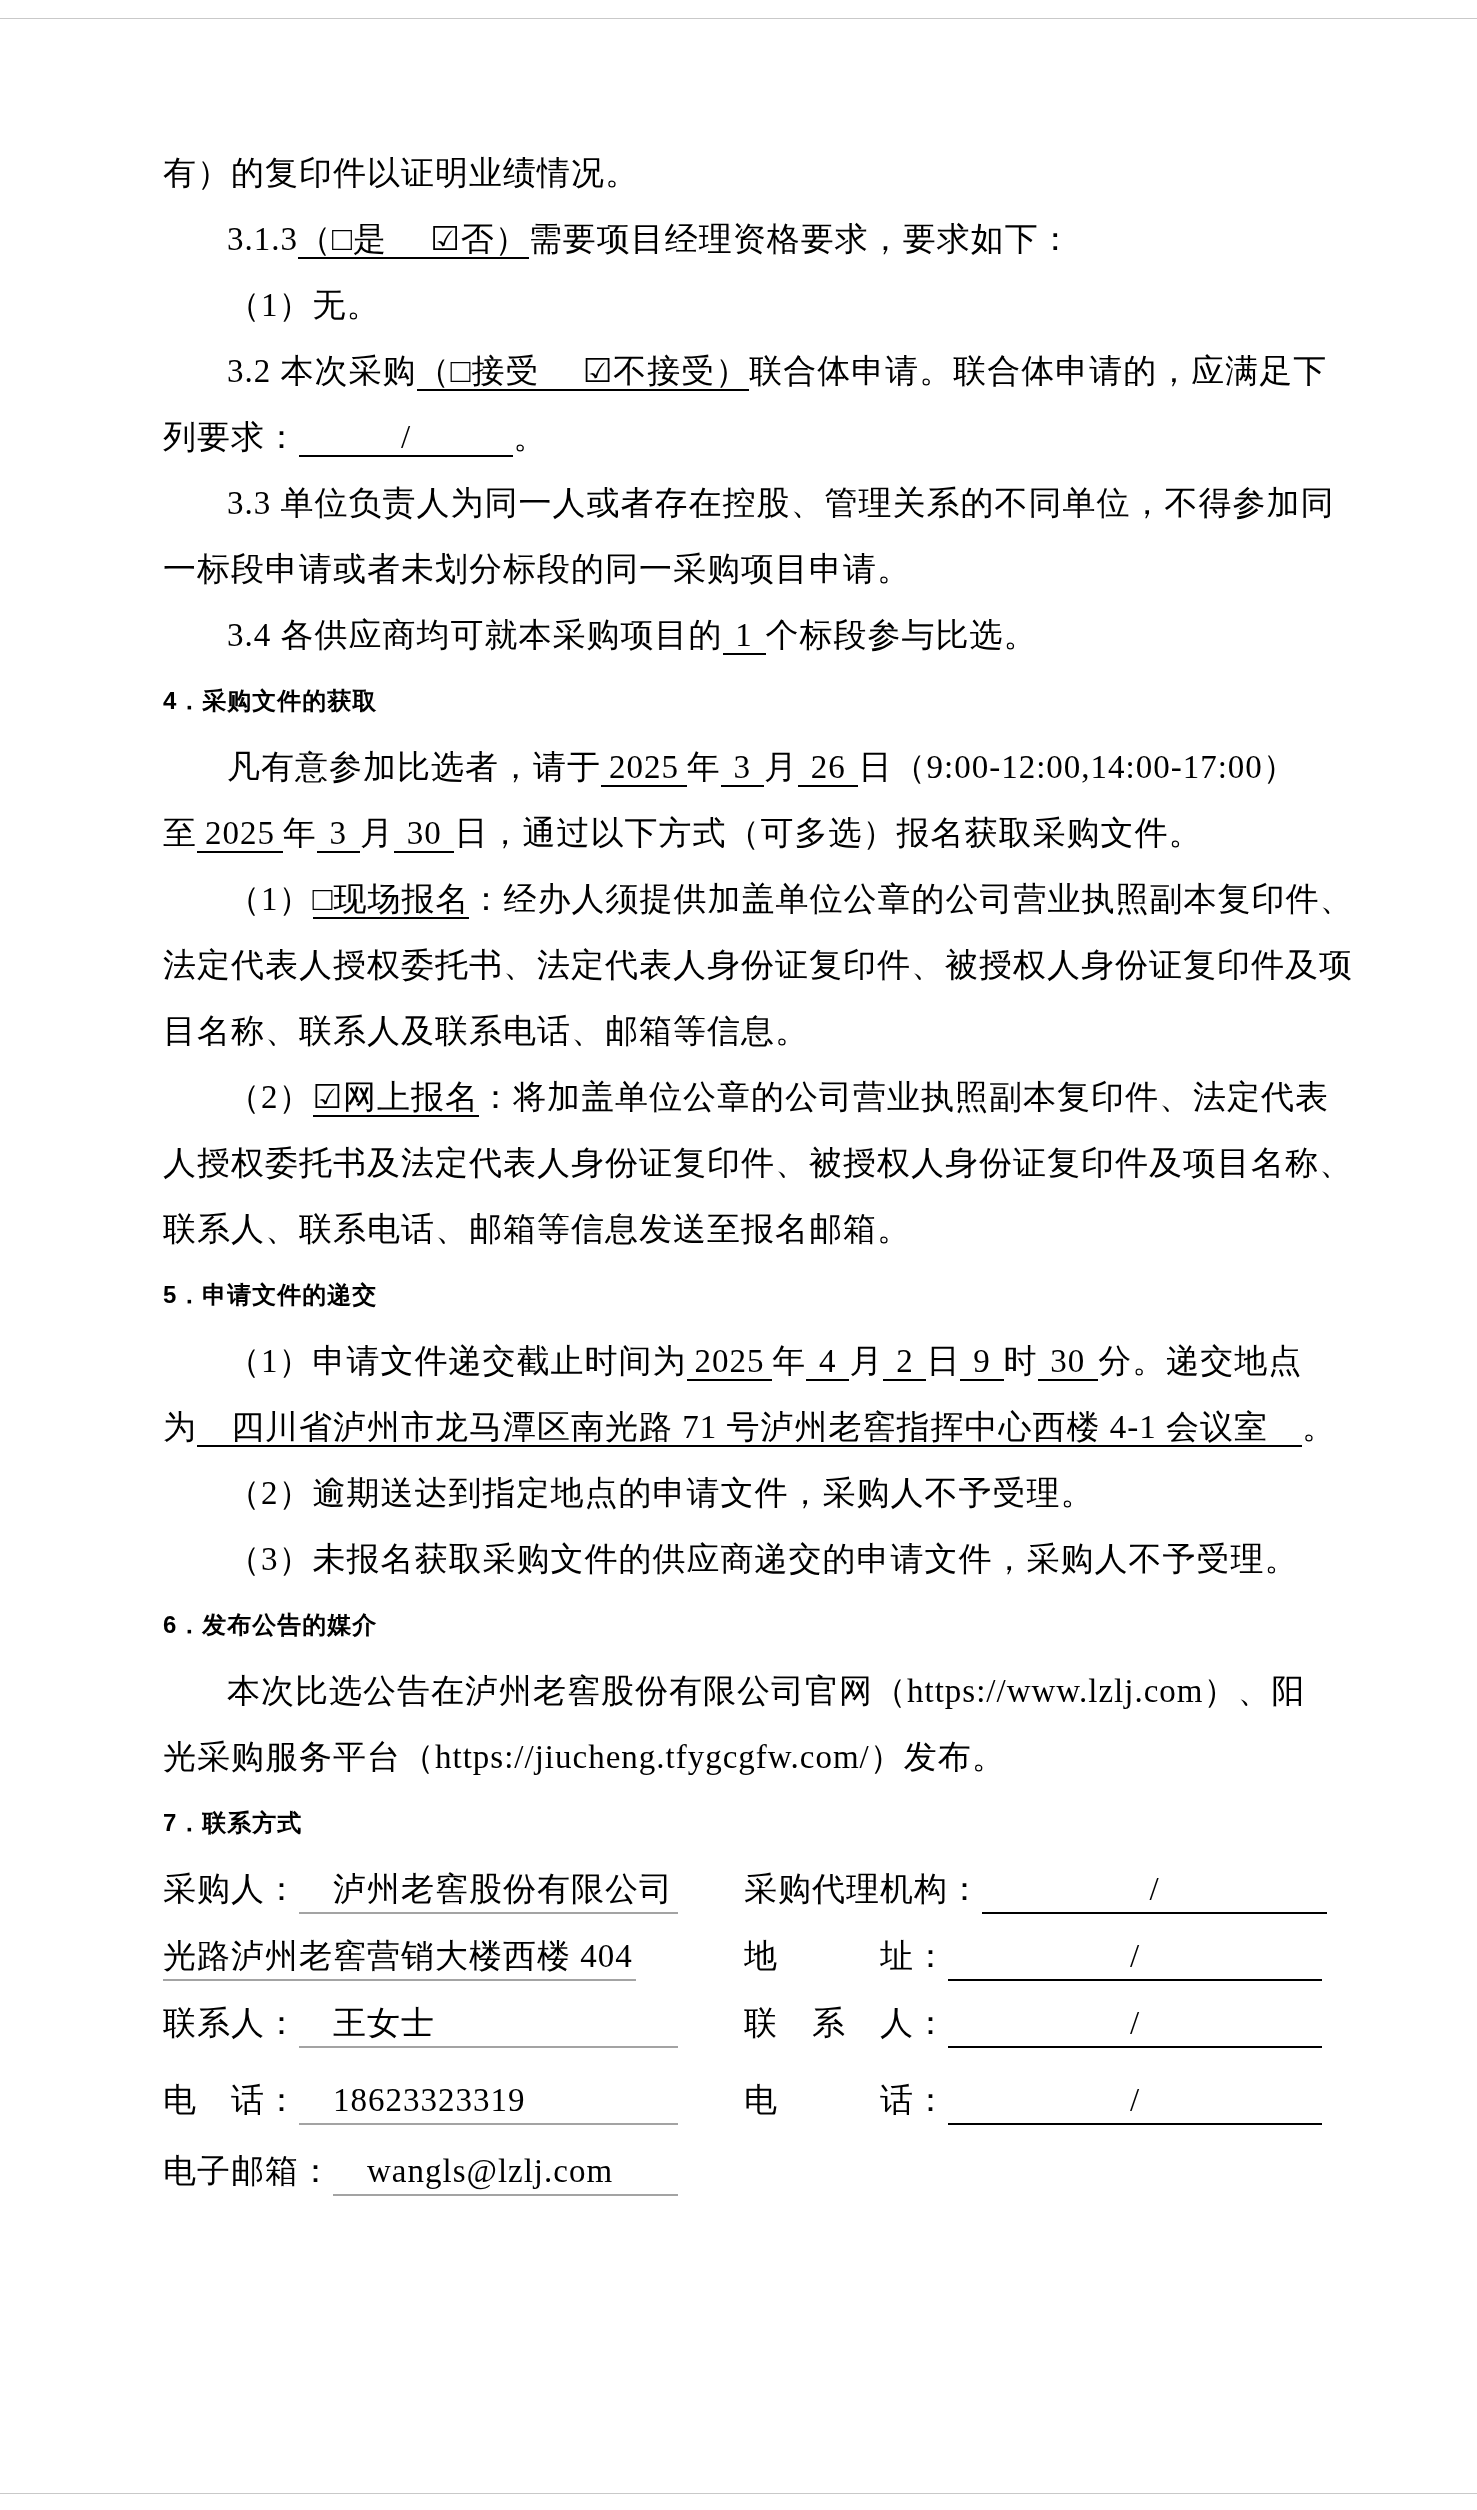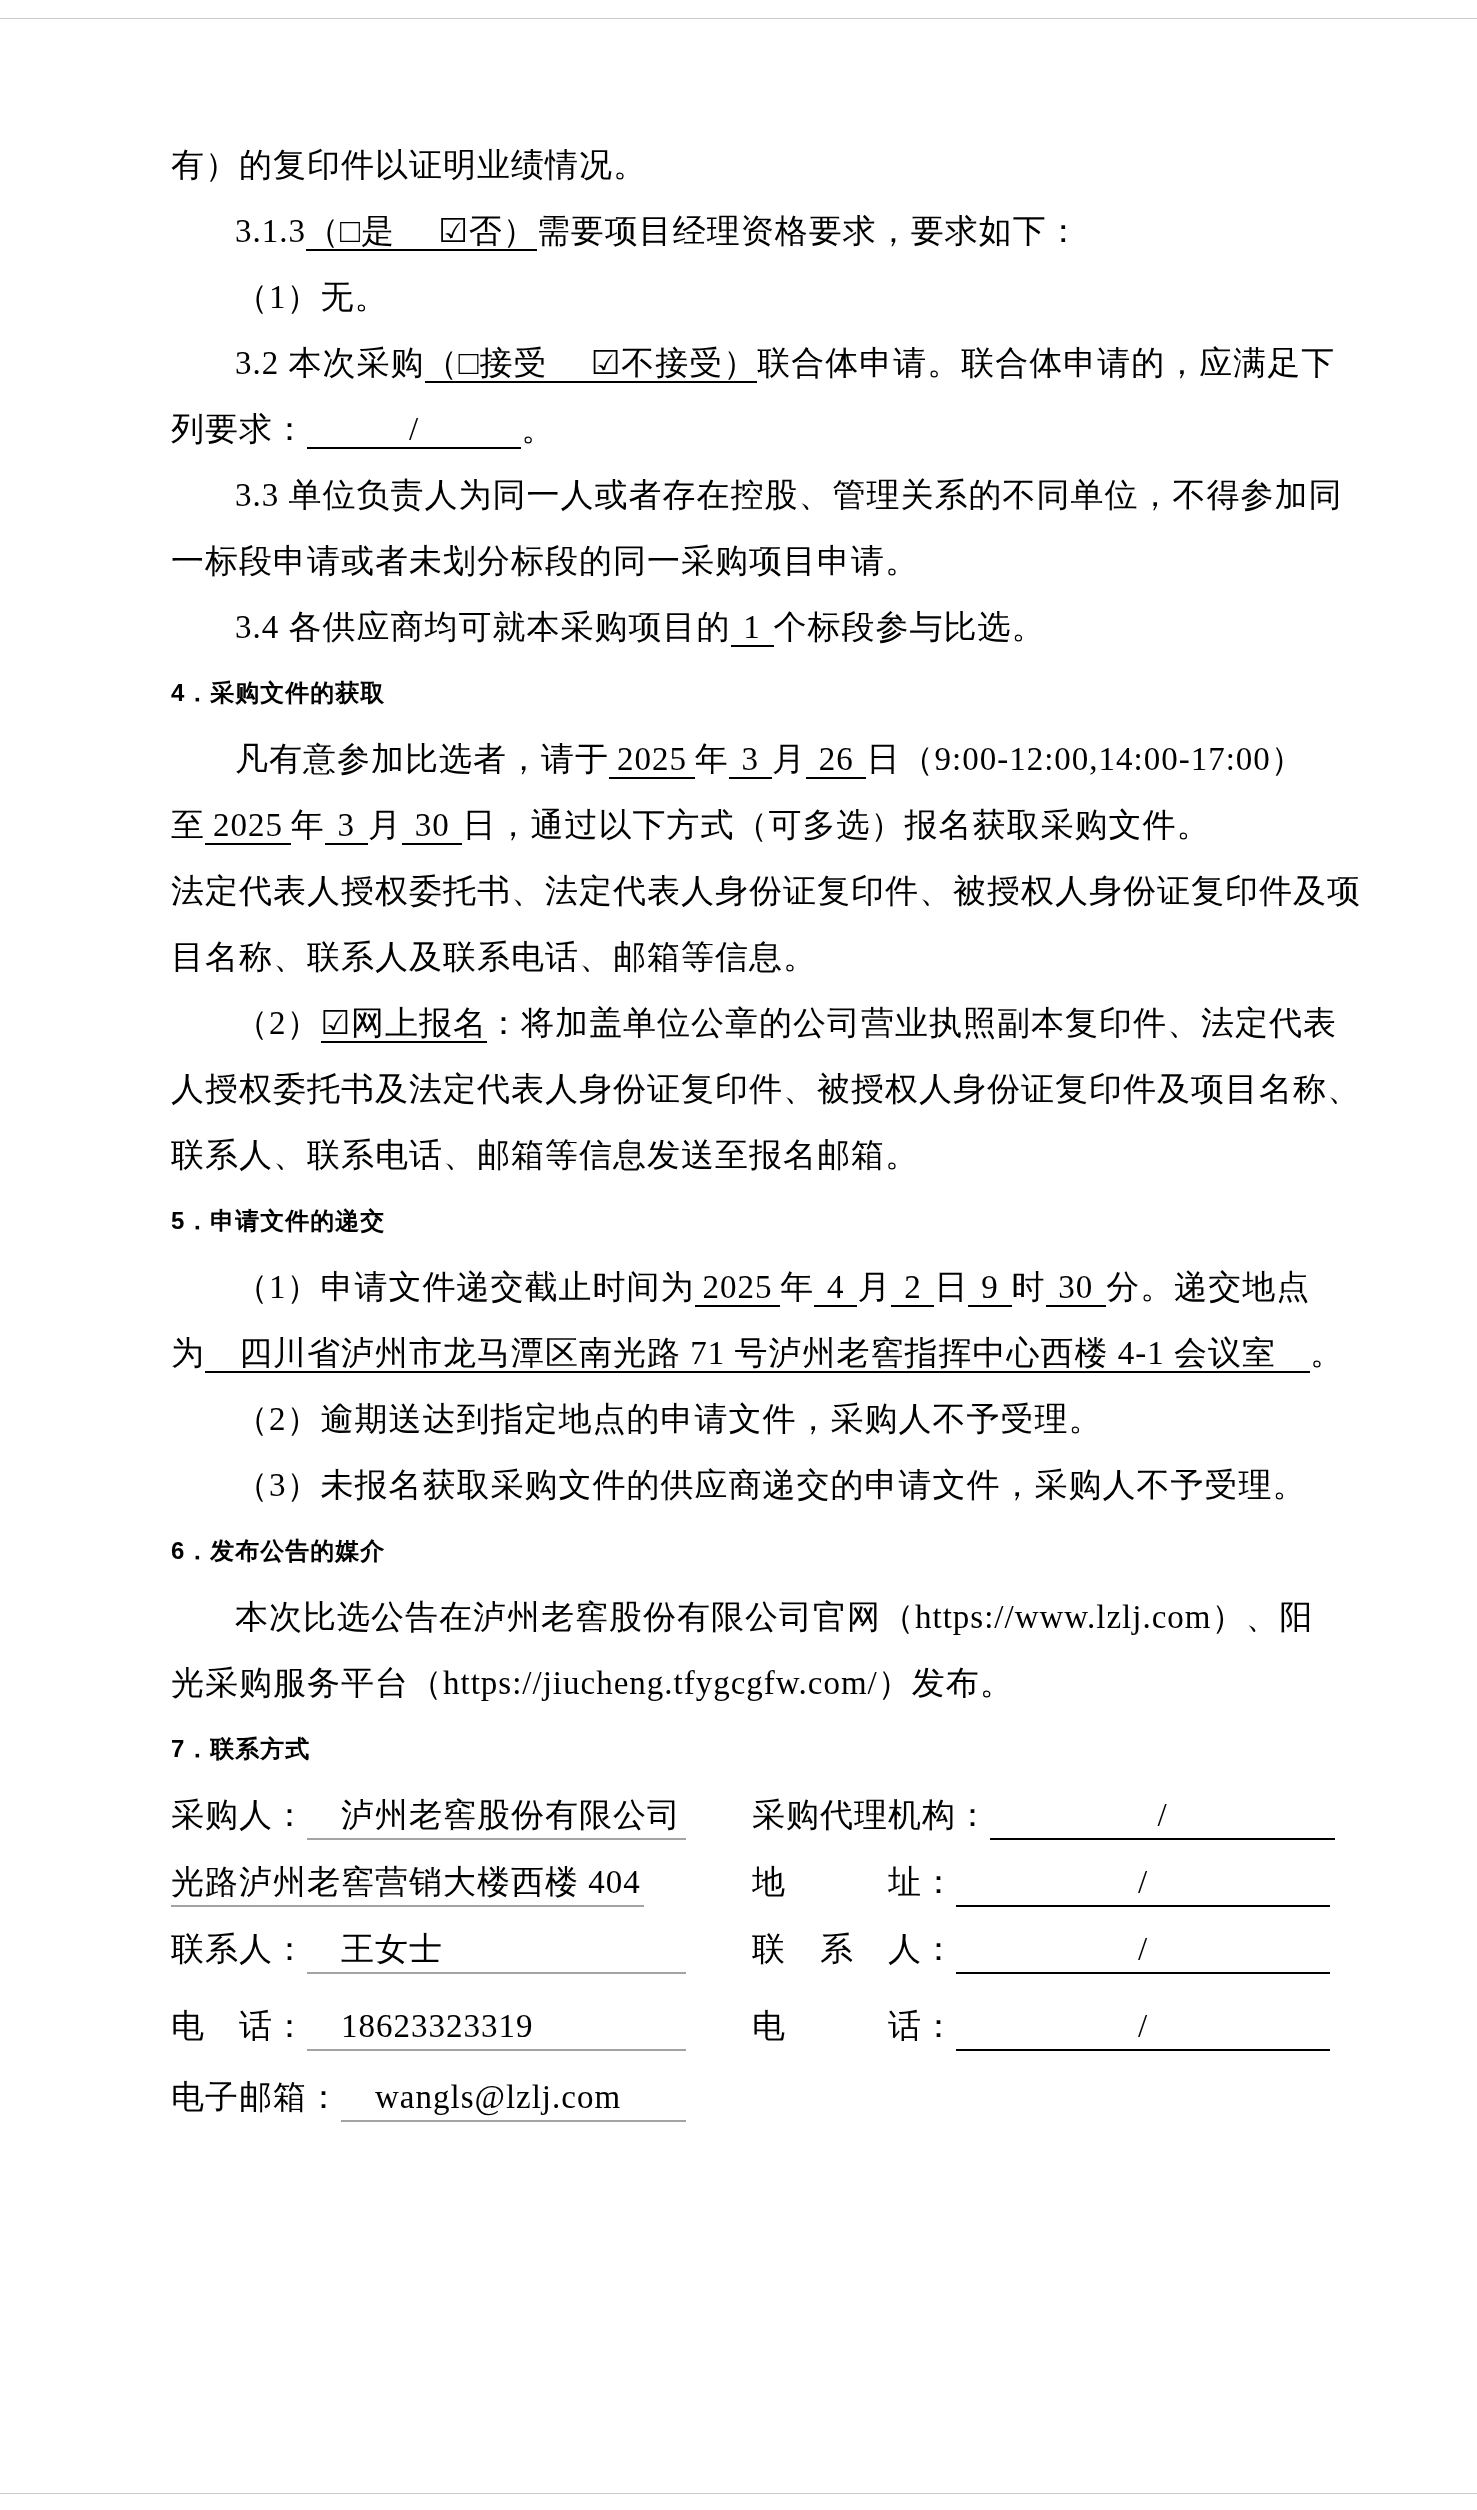--- a/index.html
+++ b/index.html
@@ -7,21 +7,21 @@
     position:relative;
     width:1478px;height:2511px;
     margin:0 auto;
     background:#ffffff;
     font-family:"Liberation Serif","DejaVu Serif","DejaVu Sans",serif;
     font-size:33px;color:#000;
     overflow:hidden;
   }
   .scanline-top{position:absolute;top:17.7px;left:0;width:100%;height:1px;background:#c9c9c9;}
   .scanline-bottom{position:absolute;top:2493px;left:0;width:100%;height:1px;background:#c9c9c9;}
-  .content{position:absolute;left:163px;top:132px;width:1153px;margin-left:8px;}
+  .content{position:absolute;left:163px;top:140px;width:1153px;}
   .ln{margin:0;height:66px;line-height:66px;white-space:pre;letter-spacing:1px;}
   .ind{padding-left:64px;}
   .h{font-family:"Liberation Sans","DejaVu Sans",sans-serif;font-weight:700;font-size:24px;}
   .u{border-bottom:2px solid #000;}
   .un{border-bottom:2px solid #000;padding:0 12.8px;}
   .un-w{border-bottom:2px solid #000;padding:0 7.9px;}
   
   .crow{display:flex;height:67px;line-height:67px;white-space:pre;letter-spacing:1px;margin:0;}
   .mt10{margin-top:9.9px;}
   .mt4{margin-top:3.9px;flex-direction:column;}
@@ -59,20 +59,21 @@
     <p class="ln">一标段申请或者未划分标段的同一采购项目申请。</p>
 
     <p class="ln ind"><span>3.4 各供应商均可就本采购项目的</span><span class="un">1</span><span>个标段参与比选。</span></p>
 
     <p class="ln h">4．采购文件的获取</p>
 
     <p class="ln ind"><span>凡有意参加比选者，请于</span><span class="un-w">2025</span><span>年</span><span class="un">3</span><span>月</span><span class="un">26</span><span>日（9:00-12:00,14:00-17:00）</span></p>
 
     <p class="ln"><span>至</span><span class="un-w">2025</span><span>年</span><span class="un">3</span><span>月</span><span class="un">30</span><span>日，通过以下方式（可多选）报名获取采购文件。</span></p>
 
+    <p class="ln ind"><span>（1）</span><span class="u"><span>□</span><span>现场报名</span></span><span>：经办人须提供加盖单位公章的公司营业执照副本复印件、</span></p>
 
     <p class="ln">法定代表人授权委托书、法定代表人身份证复印件、被授权人身份证复印件及项</p>
     <p class="ln">目名称、联系人及联系电话、邮箱等信息。</p>
 
     <p class="ln ind"><span>（2）</span><span class="u"><span>☑</span><span>网上报名</span></span><span>：将加盖单位公章的公司营业执照副本复印件、法定代表</span></p>
 
     <p class="ln">人授权委托书及法定代表人身份证复印件、被授权人身份证复印件及项目名称、</p>
     <p class="ln">联系人、联系电话、邮箱等信息发送至报名邮箱。</p>
 
     <p class="ln h">5．申请文件的递交</p>

